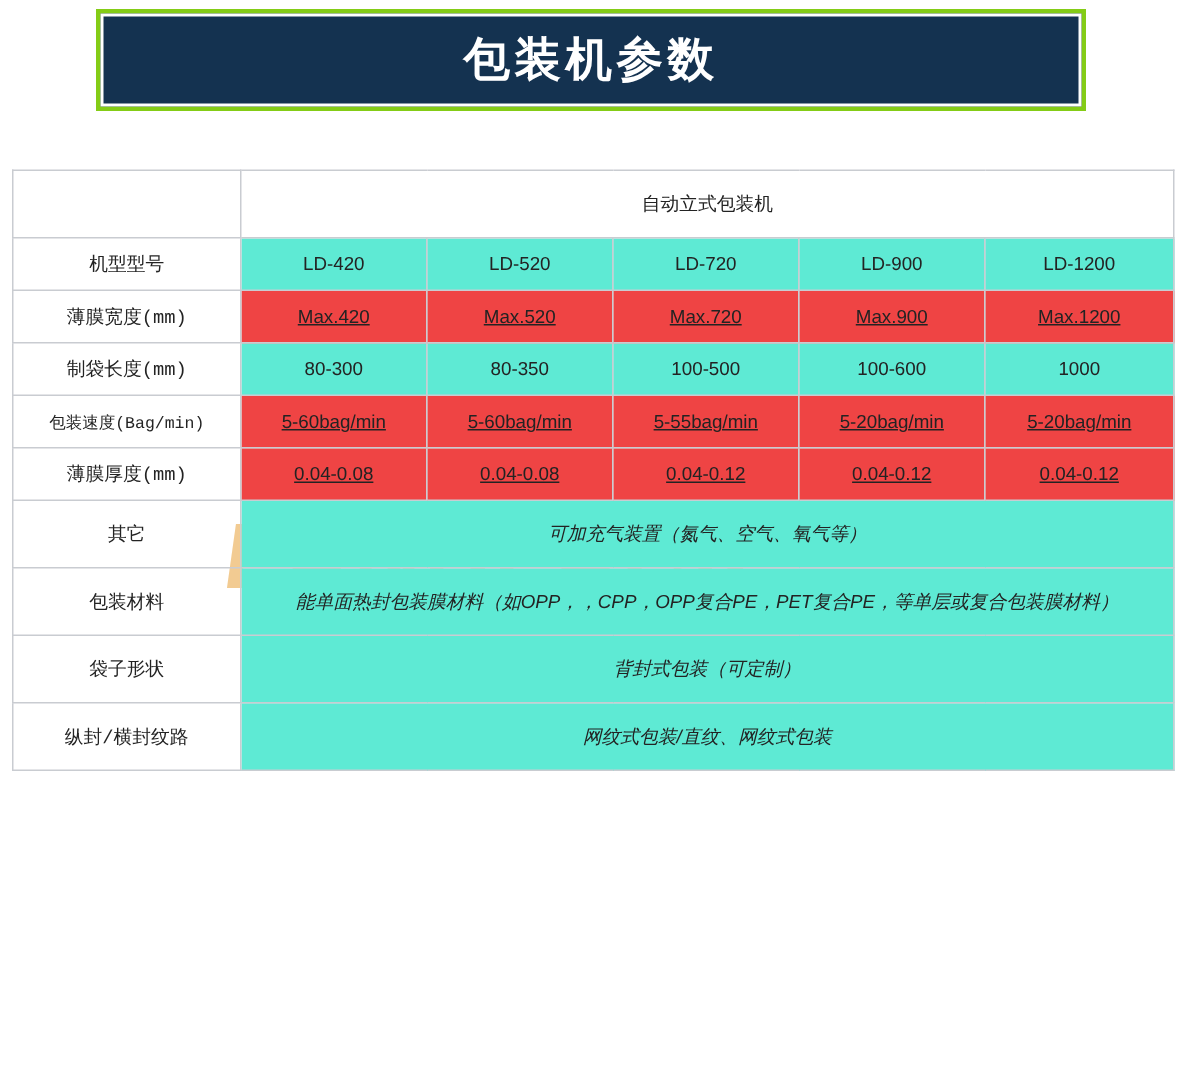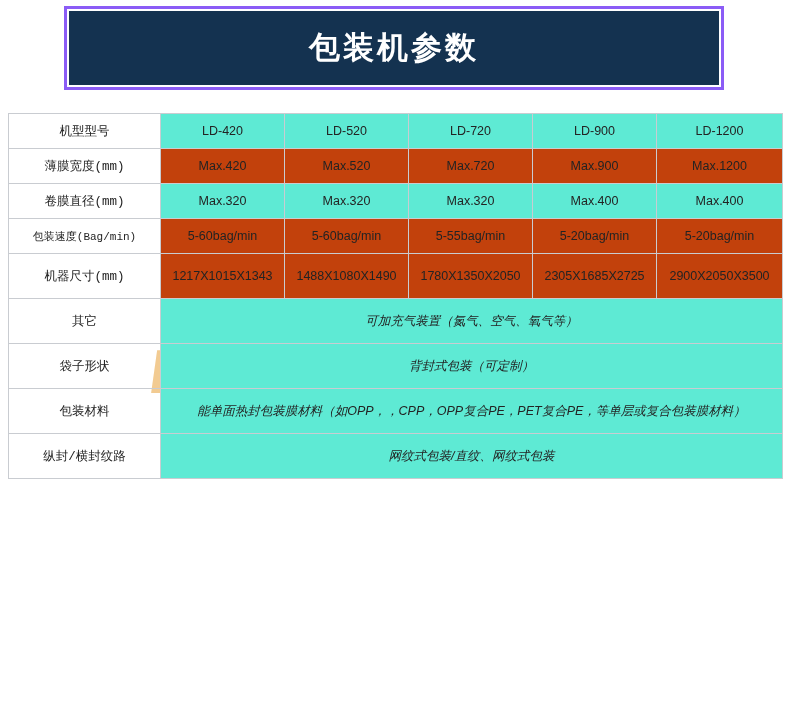--- a/index.html
+++ b/index.html
@@ -14,23 +14,23 @@
     position: relative;
     overflow: hidden;
   }
 
   
   .banner {
     position: absolute;
     left: 64px;
     top: 6px;
     width: 660px;
-    height: 84px;
+    height: 68px;
     background: #143250;
-    border: 3px solid #8b5cf6;
+    border: 3px solid #84cc16;
     box-sizing: border-box;
     display: flex;
     align-items: center;
     justify-content: center;
   }
   .banner-inner {
     width: 100%;
     height: 100%;
     border: 2px solid #ffffff;
     box-sizing: border-box;
@@ -108,21 +108,22 @@
     padding-left: 12px;
     border: 1px solid #143250;
     font-size: 12.5px;
     width: 152px;
     font-family: Liberation Mono, monospace;
   }
   td.rowhead.small {
     font-size: 11px;
   }
   tr.shaded td:not(.rowhead) {
-    background: #c2410c;
+    background: #ef4444;
+    text-decoration: underline;
   }
   tr.plain td:not(.rowhead) {
     background: #5eead4;
   }
   td.modeltitle {
     font-size: 14.5px;
     color: #232323;
     height: 36px;
     background: #ffffff;
   }
@@ -162,85 +163,89 @@
   <table class="spec">
     <colgroup>
       <col style="width:152px">
       <col style="width:124px">
       <col style="width:124px">
       <col style="width:124px">
       <col style="width:124px">
       <col style="width:126px">
     </colgroup>
     <tbody>
+      <tr class="tallrow">
+        <td class="spacer-head"></td>
+        <td class="modeltitle" colspan="5">自动立式包装机</td>
+      </tr>
 
       <tr class="plain">
         <td class="rowhead">机型型号</td>
         <td>LD-420</td>
         <td>LD-520</td>
         <td>LD-720</td>
         <td>LD-900</td>
         <td>LD-1200</td>
       </tr>
 
       <tr class="shaded">
         <td class="rowhead">薄膜宽度(mm)</td>
         <td>Max.420</td>
         <td>Max.520</td>
         <td>Max.720</td>
         <td>Max.900</td>
         <td>Max.1200</td>
       </tr>
 
-
-
       <tr class="plain">
-        <td class="rowhead">卷膜直径(mm)</td>
-        <td>Max.320</td>
-        <td>Max.320</td>
-        <td>Max.320</td>
-        <td>Max.400</td>
-        <td>Max.400</td>
-      </tr>
+        <td class="rowhead">制袋长度(mm)</td>
+        <td>80-300</td>
+        <td>80-350</td>
+        <td>100-500</td>
+        <td>100-600</td>
+        <td>1000</td>
+      </tr>
+
+
 
       <tr class="shaded">
         <td class="rowhead small">包装速度(Bag/min)</td>
         <td>5-60bag/min</td>
         <td>5-60bag/min</td>
         <td>5-55bag/min</td>
         <td>5-20bag/min</td>
         <td>5-20bag/min</td>
       </tr>
 
 
-
-
-      <tr class="shaded tallrow">
-        <td class="rowhead">机器尺寸(mm)</td>
-        <td>1217X1015X1343</td>
-        <td>1488X1080X1490</td>
-        <td>1780X1350X2050</td>
-        <td>2305X1685X2725</td>
-        <td>2900X2050X3500</td>
-      </tr>
+      <tr class="shaded">
+        <td class="rowhead">薄膜厚度(mm)</td>
+        <td>0.04-0.08</td>
+        <td>0.04-0.08</td>
+        <td>0.04-0.12</td>
+        <td>0.04-0.12</td>
+        <td>0.04-0.12</td>
+      </tr>
+
+
 
 
       <tr class="plain tallrow">
         <td class="rowhead">其它</td>
         <td class="leftalign" colspan="5">可加充气装置（氮气、空气、氧气等）</td>
       </tr>
 
       <tr class="plain tallrow">
+        <td class="rowhead">包装材料</td>
+        <td class="leftalign" colspan="5">能单面热封包装膜材料（如OPP，，CPP，OPP复合PE，PET复合PE，等单层或复合包装膜材料）</td>
+      </tr>
+
+      <tr class="plain tallrow">
         <td class="rowhead">袋子形状</td>
         <td class="leftalign" colspan="5">背封式包装（可定制）</td>
-      </tr>
-
-      <tr class="plain tallrow">
-        <td class="rowhead">包装材料</td>
-        <td class="leftalign" colspan="5">能单面热封包装膜材料（如OPP，，CPP，OPP复合PE，PET复合PE，等单层或复合包装膜材料）</td>
       </tr>
 
       <tr class="plain tallrow">
         <td class="rowhead">纵封/横封纹路</td>
         <td class="leftalign" colspan="5">网纹式包装/直纹、网纹式包装</td>
       </tr>
     </tbody>
   </table>
 </div>
 

